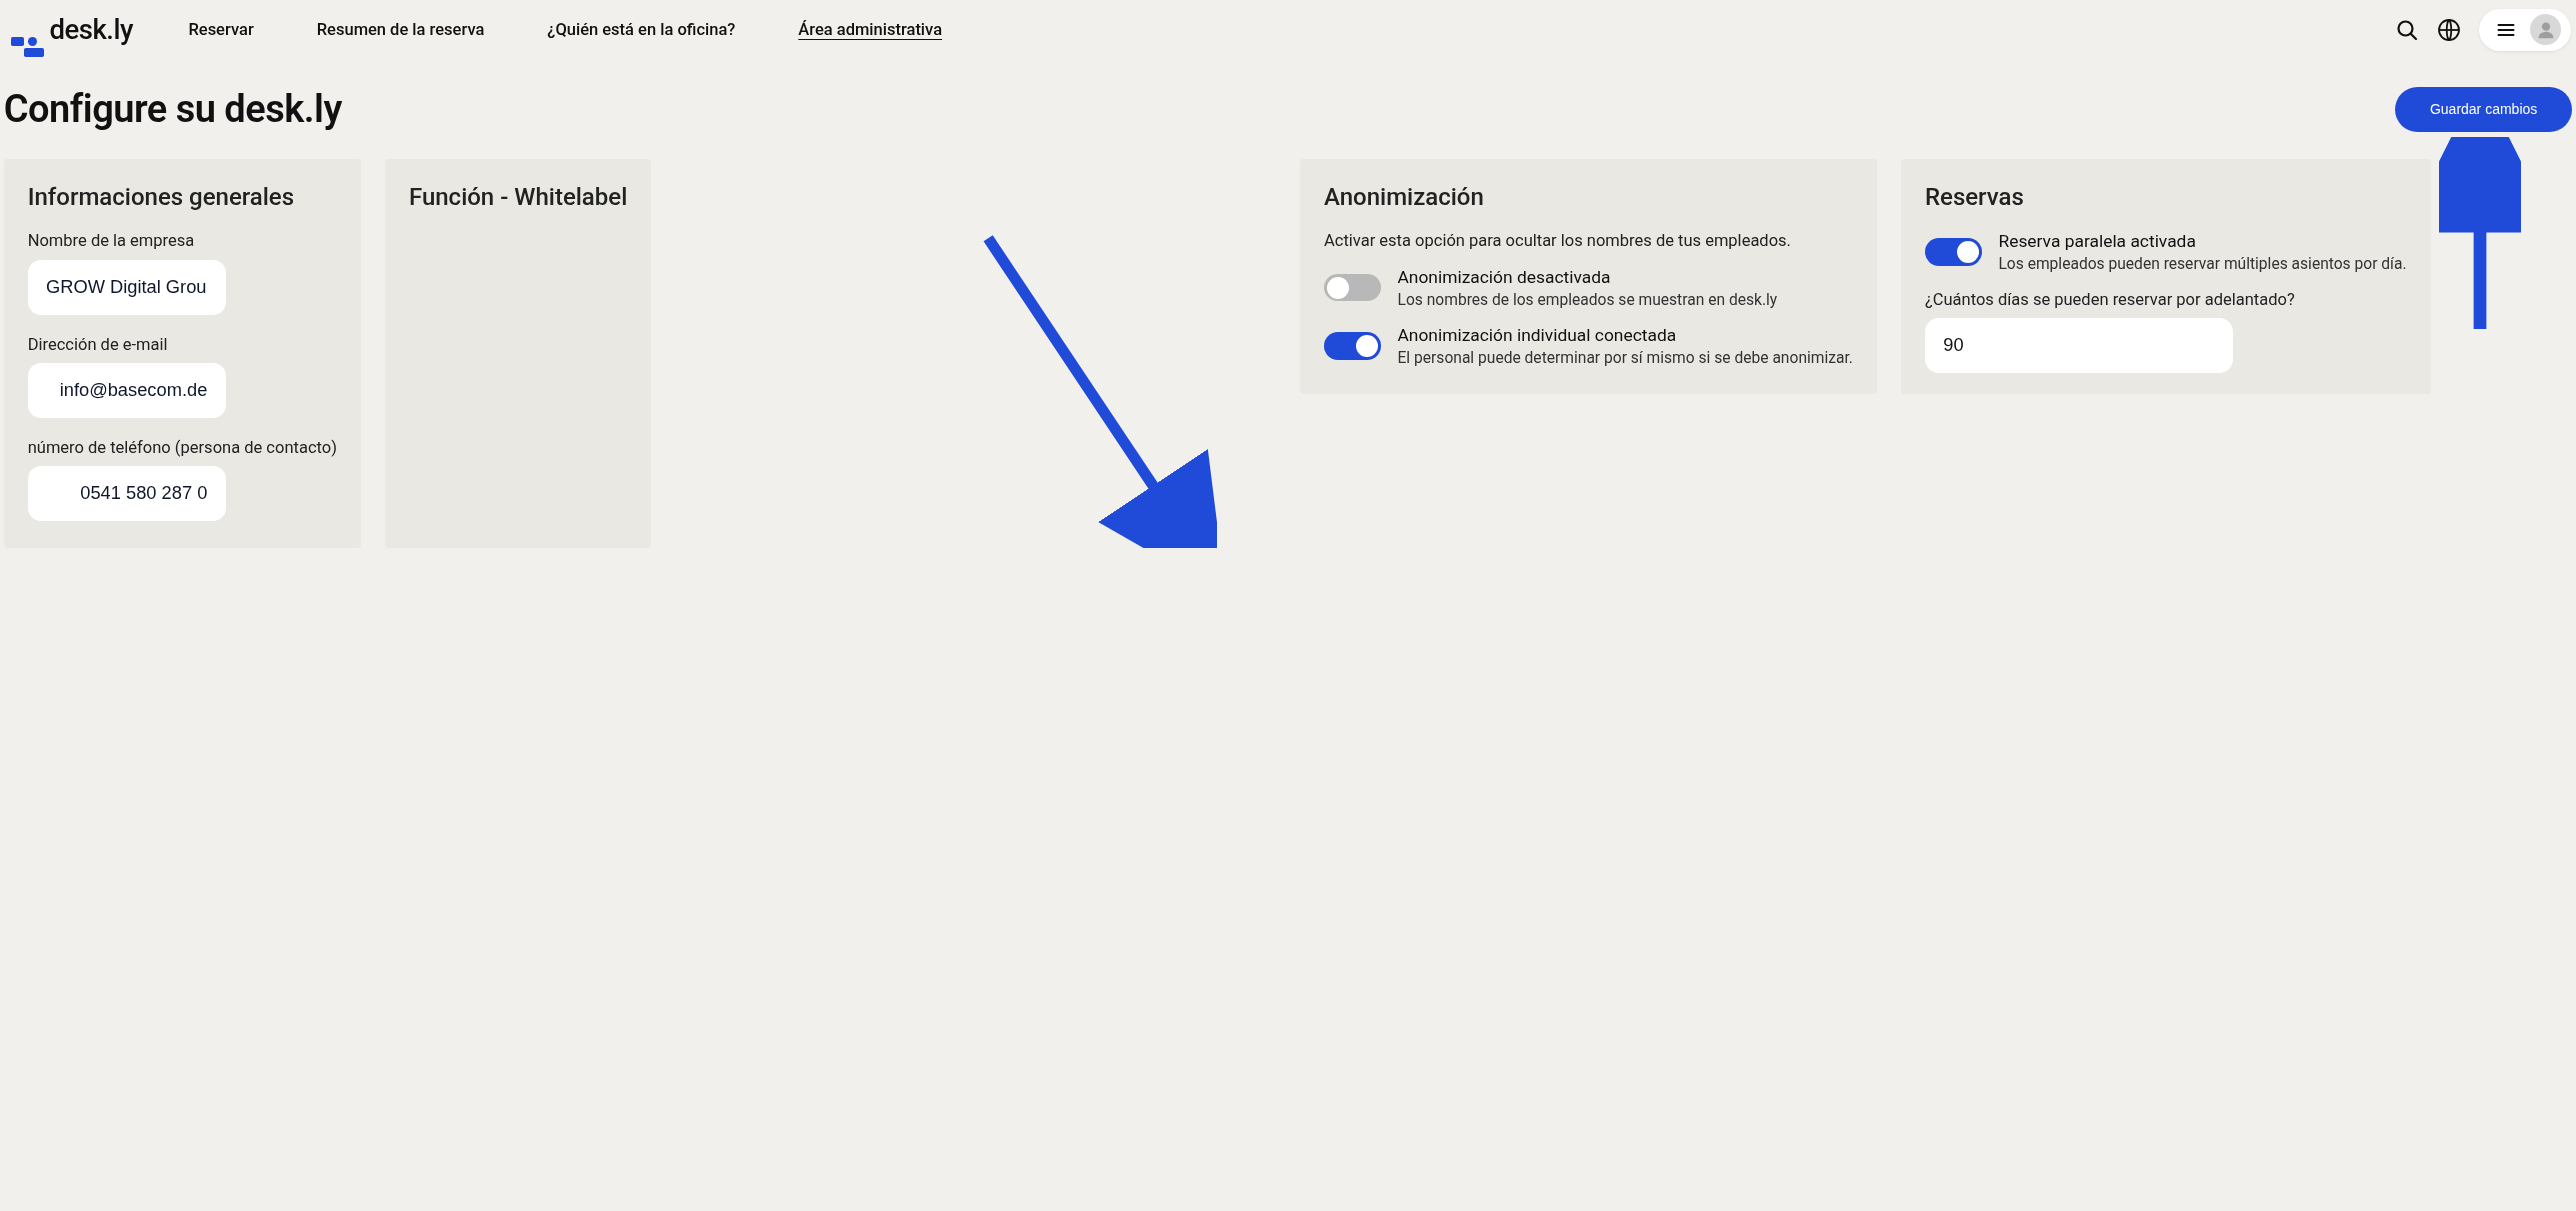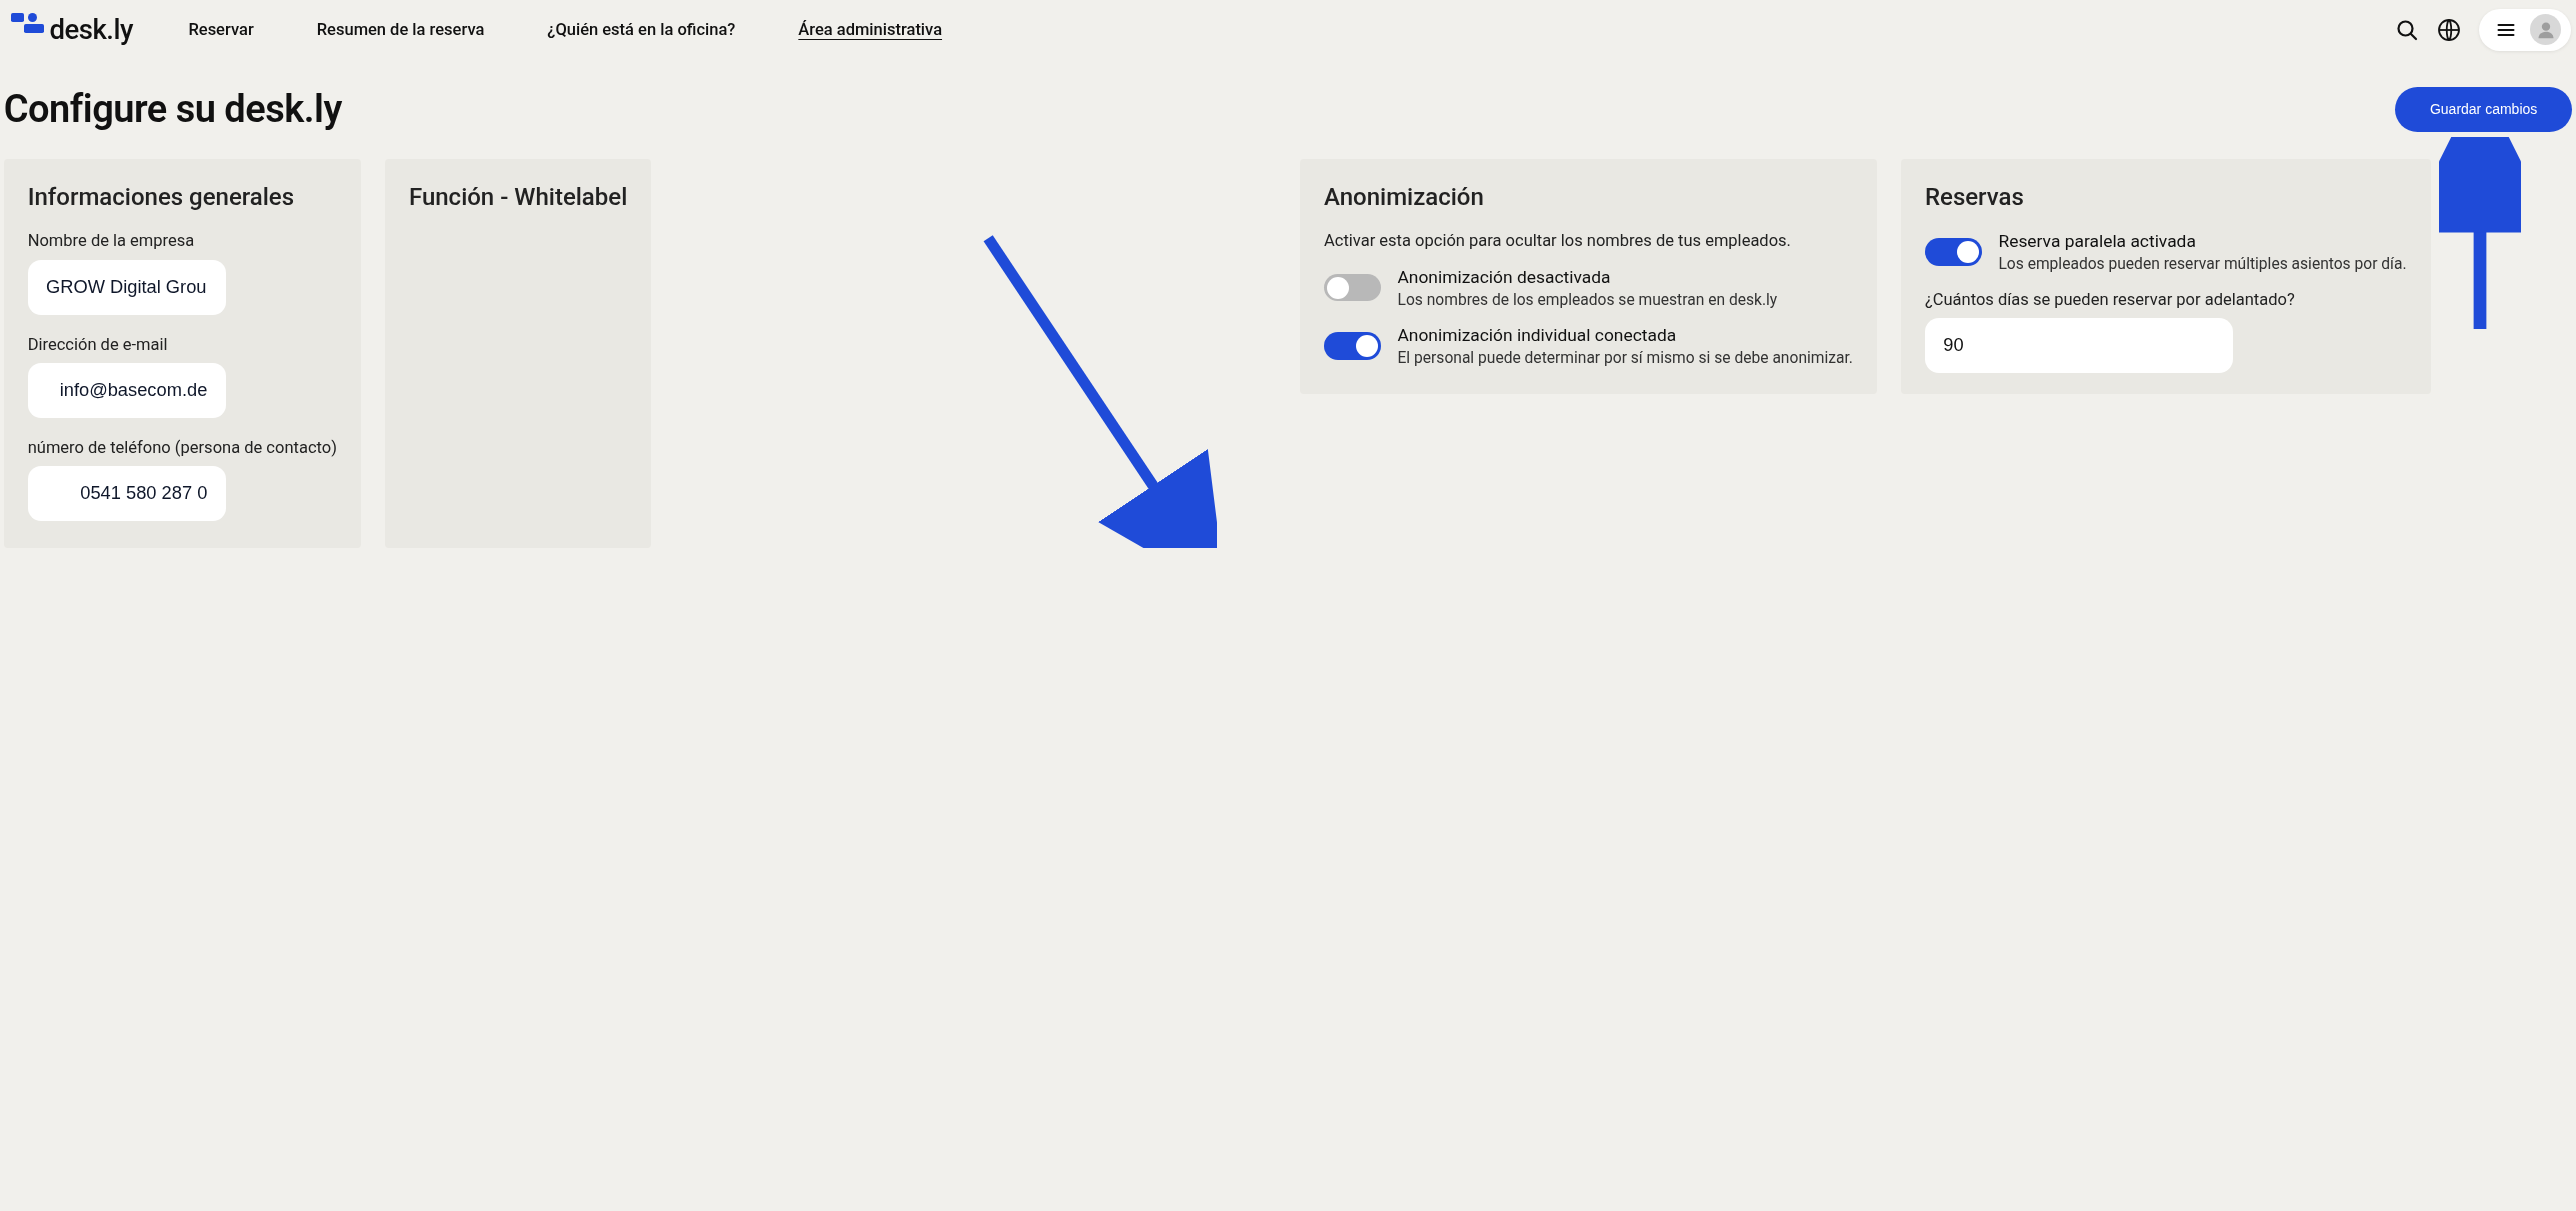--- a/index.html
+++ b/index.html
@@ -13,21 +13,21 @@
   
   .topbar {
     display: flex;
     align-items: center;
     height: 59px;
     padding: 0 5.5px 0 11px;
     background: #f1f0ec;
   }
   .logo {
     display: flex;
-    align-items: flex-start;
+    align-items: flex-end;
     gap: 5.5px;
     margin-right: 27.5px;
   }
   .logo-mark {
     display: flex;
     gap: 3.7px;
     align-items: flex-end;
   }
   .logo-mark span.sq {
     width: 13px; height: 9.2px; background:#1f4bd8; border-radius:1.8px;

